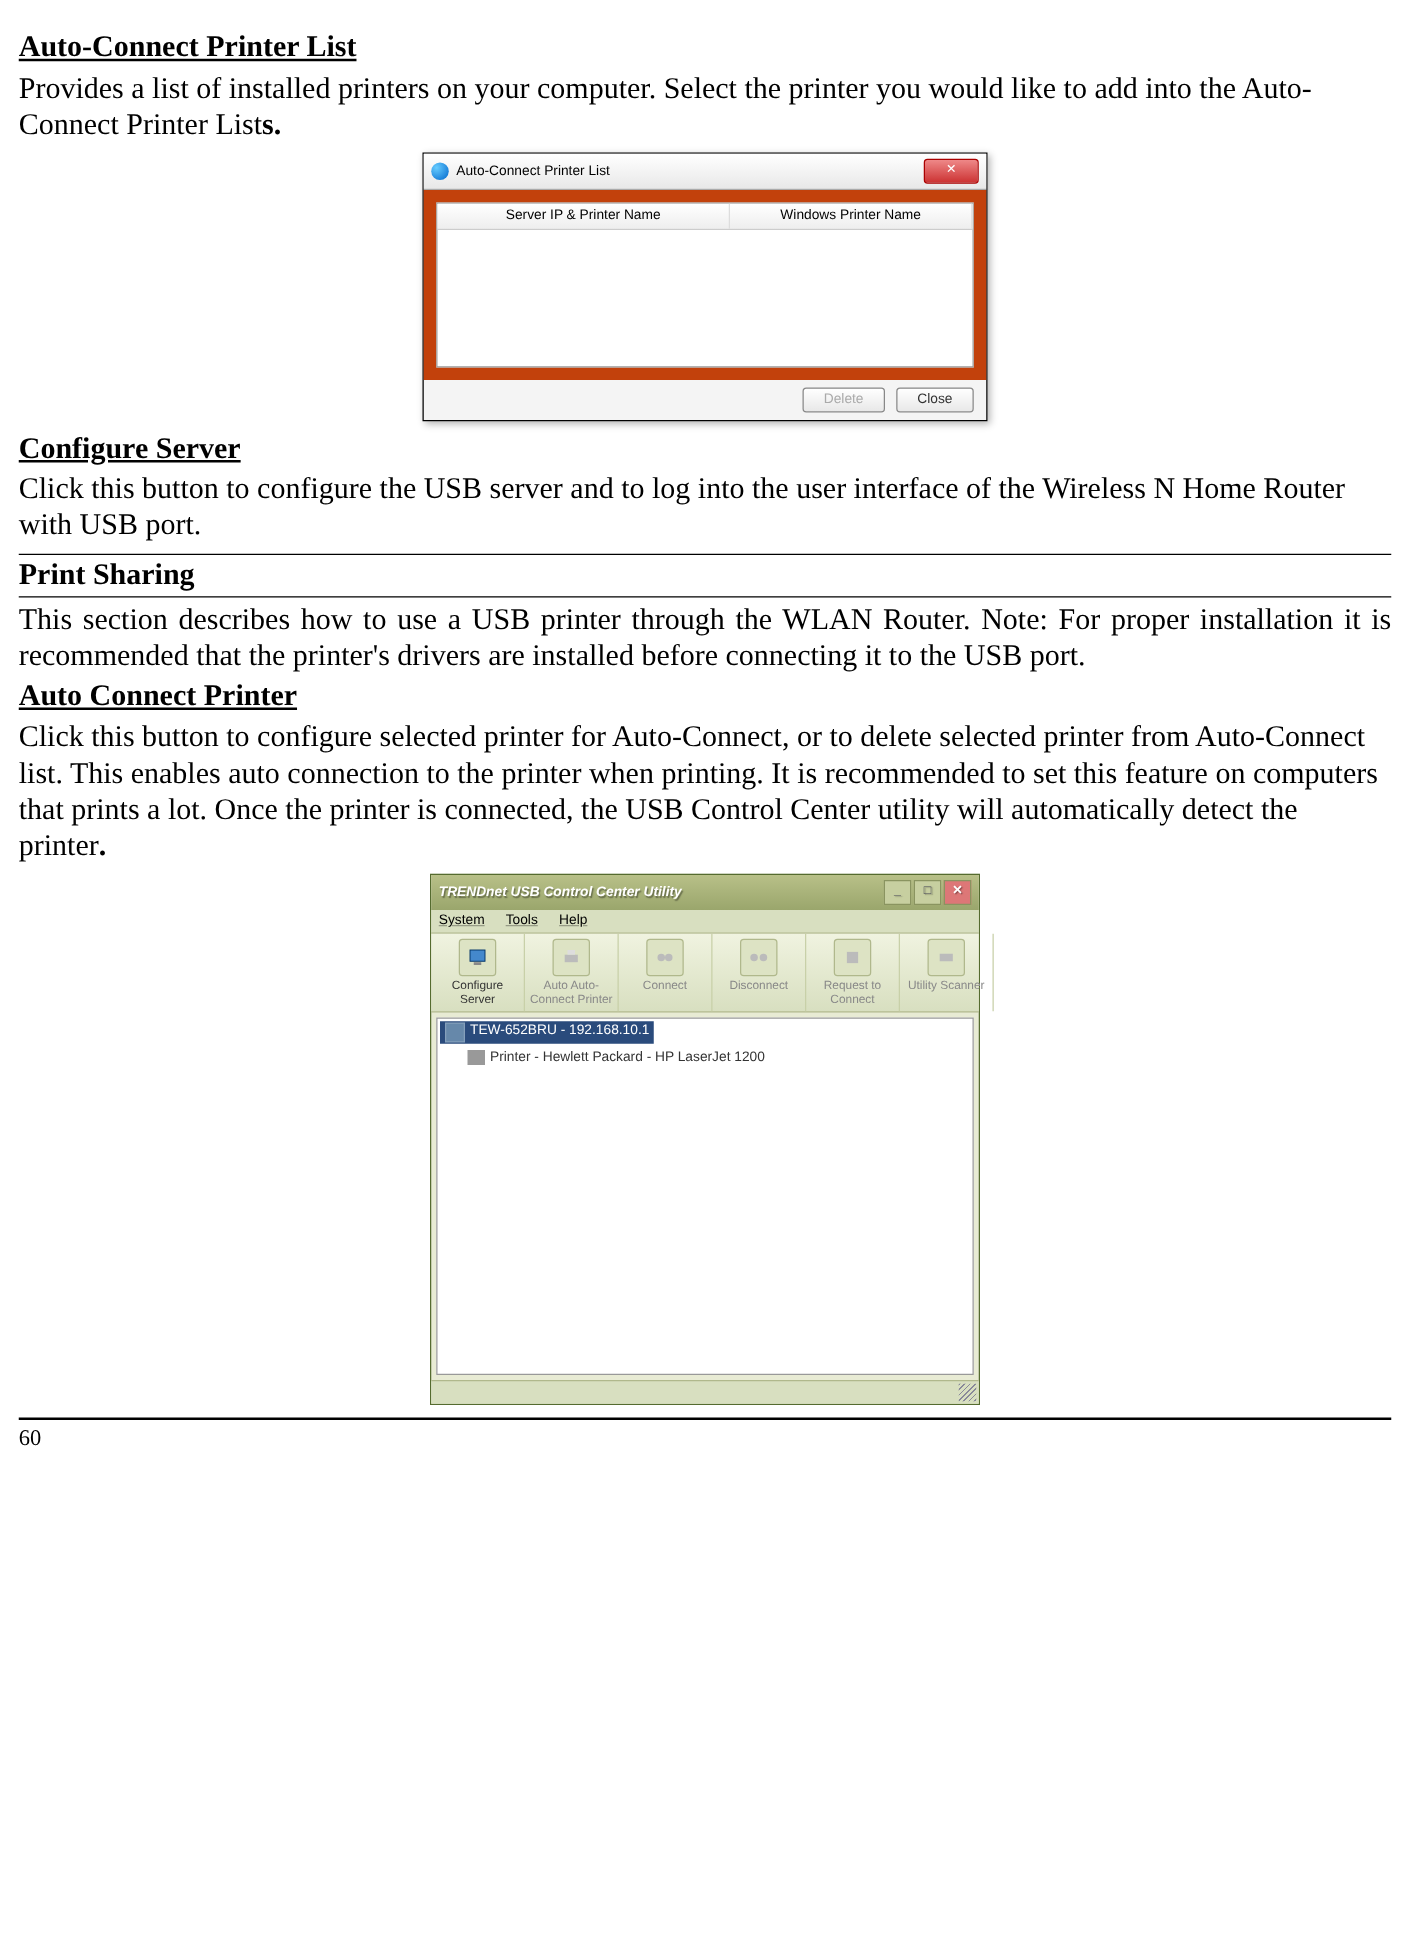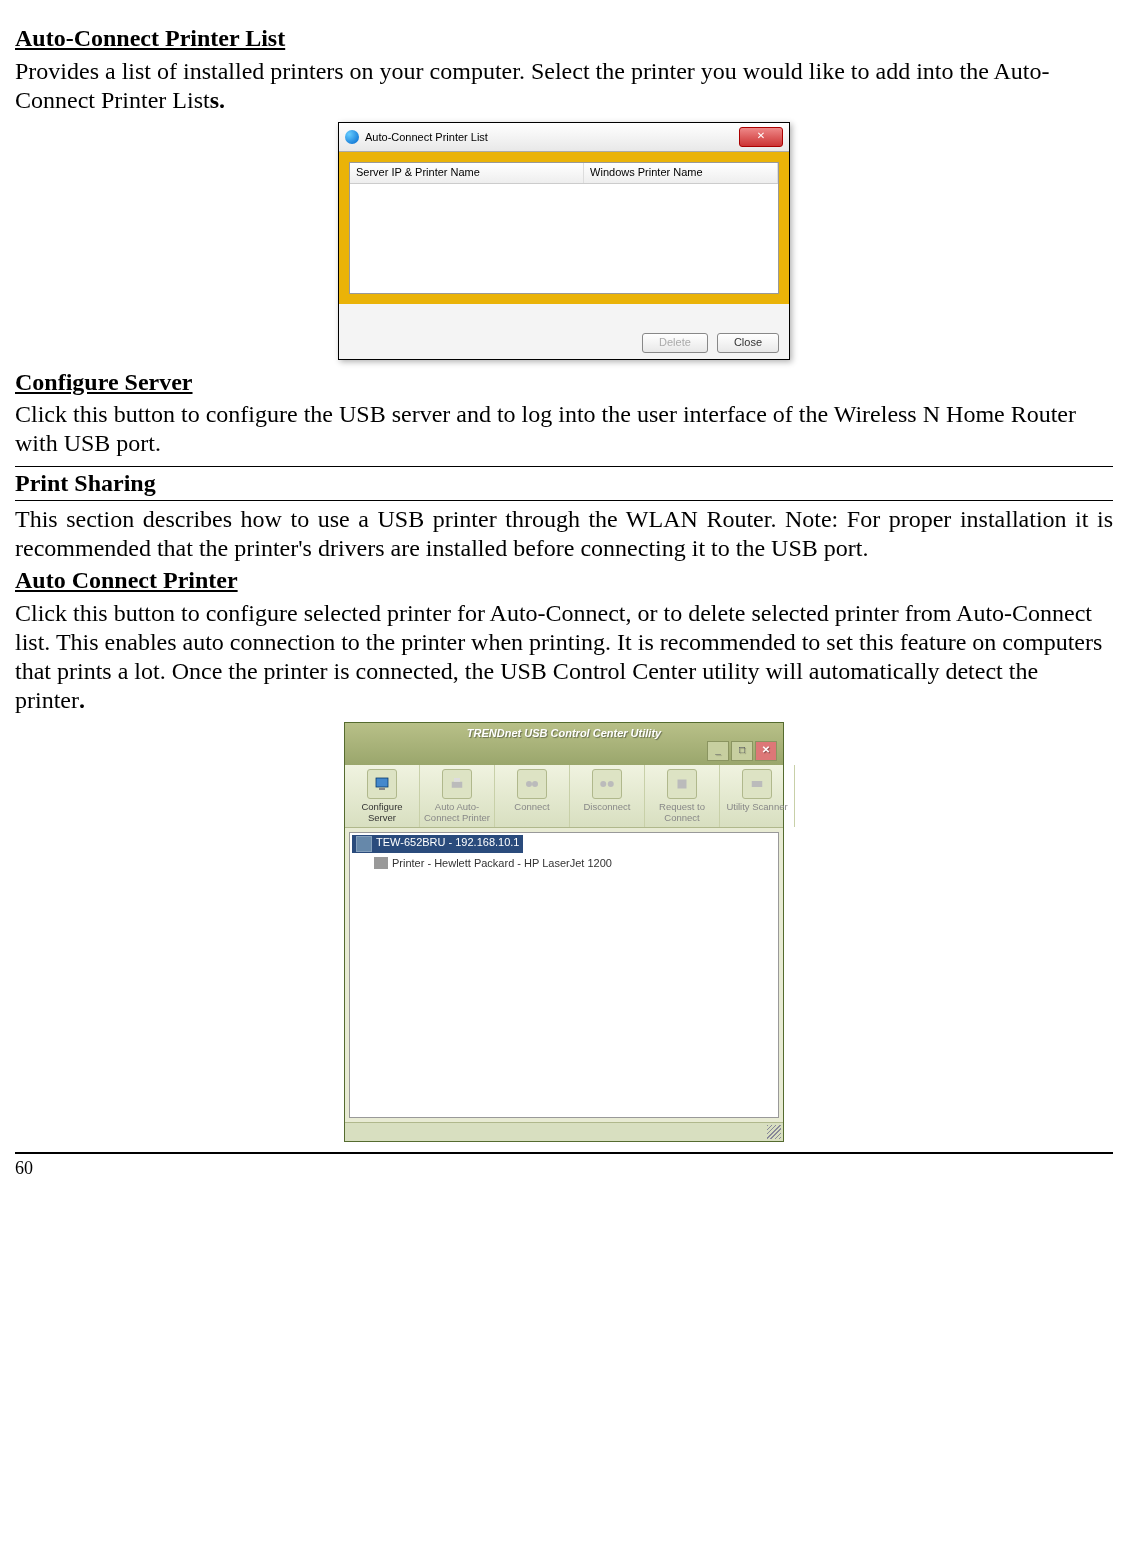--- a/index.html
+++ b/index.html
@@ -61,21 +61,22 @@
       background: linear-gradient(#e88, #c33);
       border: 1px solid #a00;
       border-radius: 3px;
       color: white;
       text-align: center;
       font-size: 10px;
       line-height: 16px;
     }
     .dialog1-body {
       padding: 10px;
-      background: #eab308;
+      background: #c2410c;
+      text-align: center;
     }
     .dialog1-list {
       background: white;
       border: 1px solid #999;
       height: 130px;
     }
     .dialog1-list-header {
       display: flex;
       background: linear-gradient(#fff, #eee);
       border-bottom: 1px solid #ccc;
@@ -92,41 +93,40 @@
     .dialog1-btn {
       display: inline-block;
       background: linear-gradient(#fff,#e8e8e8);
       border: 1px solid #888;
       border-radius: 3px;
       padding: 2px 16px;
       font-size: 11px;
       margin-left: 6px;
       color: #333;
     }
-    .dialog1-btn.disabled { color: #aaa; margin-top: 23px; }
+    .dialog1-btn.disabled { color: #aaa; }
     
     
     .dialog2 {
       width: 438px;
       margin: 8px auto;
       border: 1px solid #556b2f;
       background: #e8ebd4;
       font-family: Tahoma, sans-serif;
       font-size: 11px;
     }
     .dialog2-titlebar {
       background: linear-gradient(#b8c088, #9aa66c);
       padding: 4px 6px;
       display: flex;
       align-items: center;
       color: #fff;
       font-weight: bold;
       text-shadow: 1px 1px 1px rgba(0,0,0,0.4);
       font-style: italic;
-      flex-direction: column;
     }
     .dialog2-winbtns {
       margin-left: auto;
       display: flex;
       gap: 2px;
     }
     .dialog2-winbtn {
       width: 20px;
       height: 18px;
       background: #c7cfa0;
@@ -265,20 +265,25 @@
 
 <div class="dialog2">
   <div class="dialog2-titlebar">
     <span>TRENDnet USB Control Center Utility</span>
     <div class="dialog2-winbtns">
       <div class="dialog2-winbtn">_</div>
       <div class="dialog2-winbtn">□</div>
       <div class="dialog2-winbtn close">✕</div>
     </div>
   </div>
+  <div class="dialog2-menubar">
+    <span>System</span>
+    <span>Tools</span>
+    <span>Help</span>
+  </div>
   <div class="dialog2-toolbar">
     <div class="tool-btn active">
       <div class="tool-icon">
           <svg viewBox="0 0 24 24">
             <rect x="4" y="4" width="16" height="12" fill="#48c" stroke="#036"></rect>
             <rect x="8" y="17" width="8" height="3" fill="#888"></rect>
           </svg>
         </div>
       <div>Configure Server</div>
     </div>

